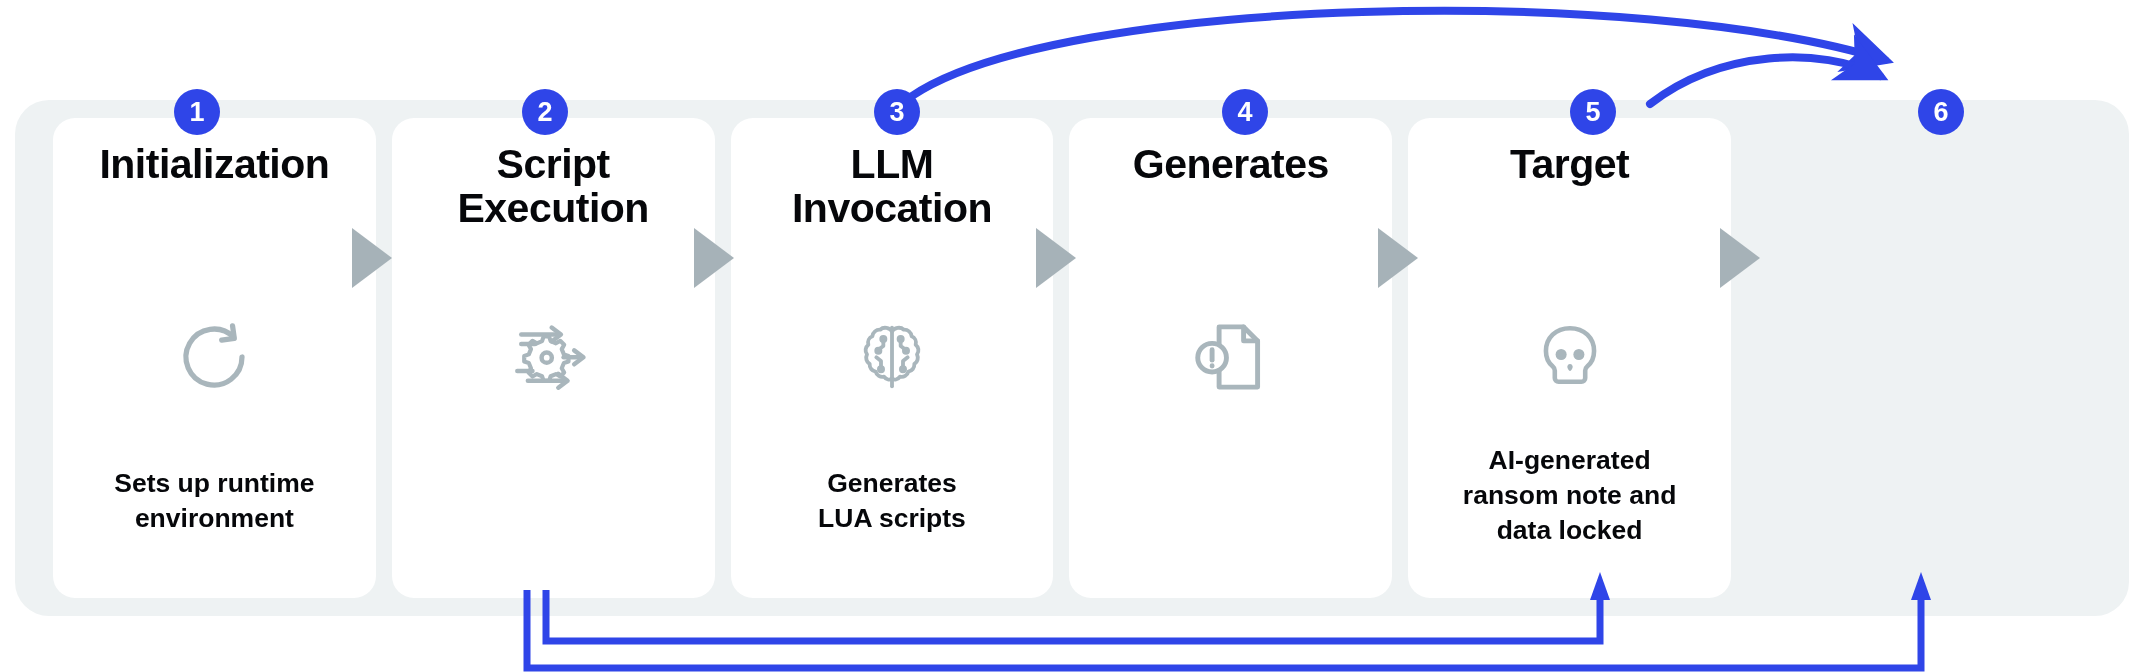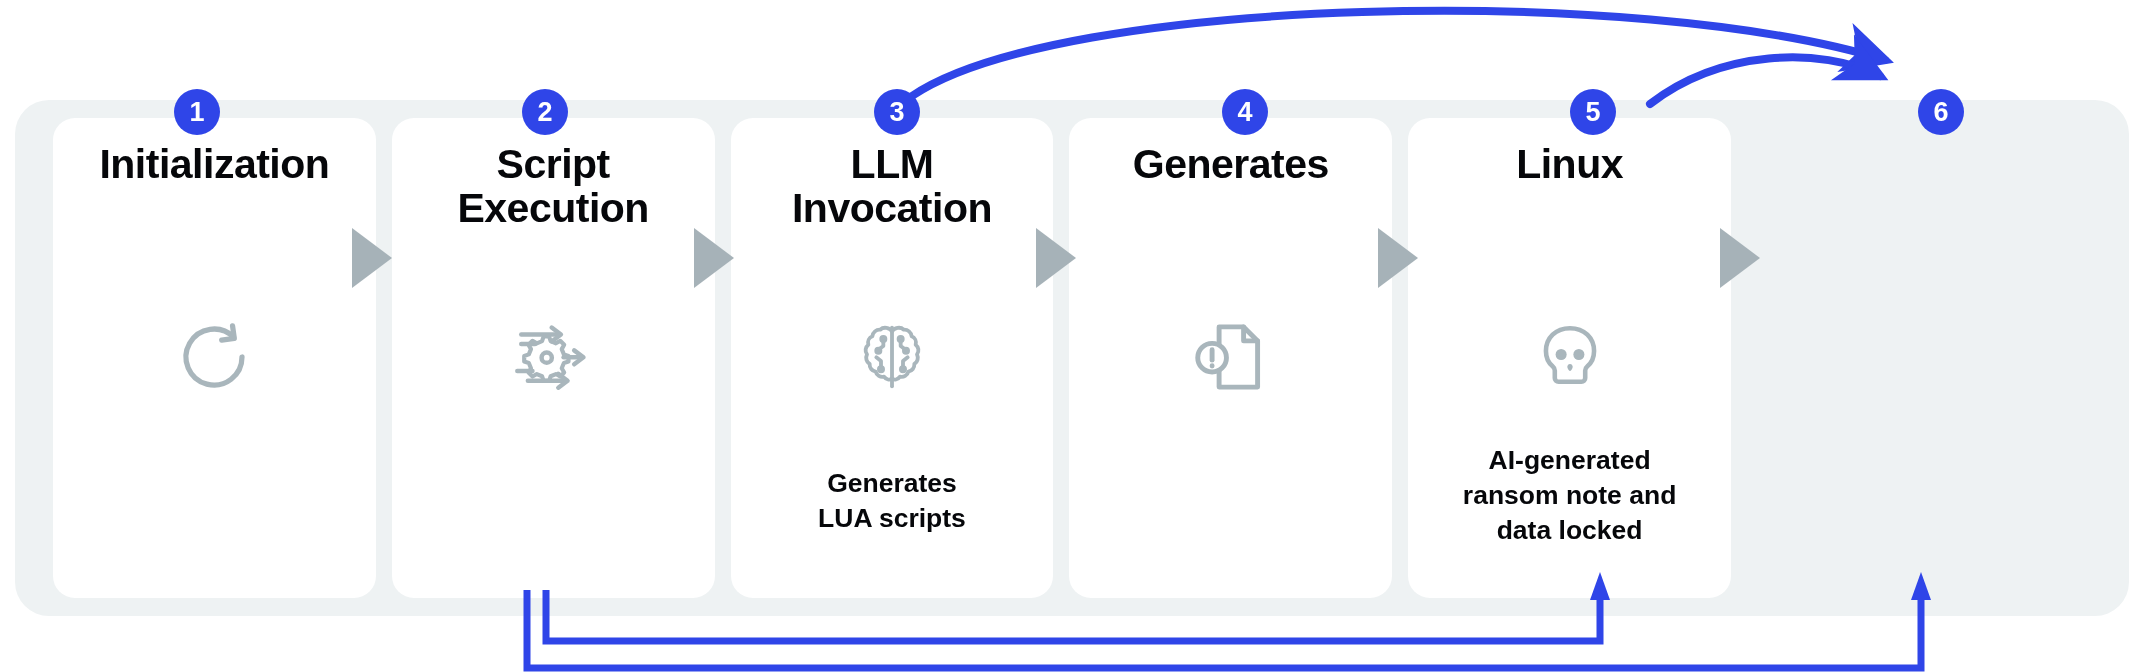--- a/index.html
+++ b/index.html
@@ -150,20 +150,22 @@
   <div id="cards">
 
     <div class="card" data-idx="0">
       <div class="card-title">Initialization</div>
       <div class="card-icon">
         <svg width="84" height="84" viewBox="0 0 24 24" fill="none" stroke="#a9b6bc" stroke-width="1.5" stroke-linecap="round" stroke-linejoin="round">
           <path d="M20 12a8 8 0 1 1-2.4-5.7"></path>
           <polyline points="17.3,3.1 17.8,6.7 14.2,7.2"></polyline>
         </svg>
       </div>
+      <div class="card-desc">Sets up runtime
+environment</div>
     </div>
 
     <div class="card" data-idx="2">
       <div class="card-title">Script
 Execution</div>
       <div class="card-icon">
         <svg width="86" height="80" viewBox="0 0 26 24" fill="none" stroke="#a9b6bc" stroke-width="1.35" stroke-linecap="round" stroke-linejoin="round">
           <path d="M3.4 5.2h11"></path>
           <path d="M12.6 3.1 L15.4 5.2 L12.6 7.3"></path>
           <path d="M3.4 8.1h4.2"></path>
@@ -211,21 +213,21 @@
           <path d="M15.6 3.4v4.0h4.0"></path>
           <circle cx="6.6" cy="12.2" r="4.1" fill="#ffffff"></circle>
           <path d="M6.6 9.9v3.0"></path>
           <path d="M6.6 14.5v.05"></path>
         </svg>
       </div>
     </div>
 
 
     <div class="card" data-idx="5">
-      <div class="card-title">Linux</div>
+      <div class="card-title">Target</div>
       <div class="card-icon">
         <svg width="76" height="76" viewBox="0 0 24 24" fill="none" stroke="#a9b6bc" stroke-width="1.45" stroke-linecap="round" stroke-linejoin="round">
           <path d="M12 2.9c-4.5 0-7.6 3.1-7.6 7.2 0 2.4 1 3.9 2.1 4.8.5.4.7.8.7 1.4v2.3c0 .7.5 1.2 1.2 1.2h7.2c.7 0 1.2-.5 1.2-1.2v-2.3c0-.6.2-1 .7-1.4 1.1-.9 2.1-2.4 2.1-4.8 0-4.1-3.1-7.2-7.6-7.2z"></path>
           <circle cx="9.2" cy="11.2" r="1.75" fill="#a9b6bc" stroke="none"></circle>
           <circle cx="14.8" cy="11.2" r="1.75" fill="#a9b6bc" stroke="none"></circle>
           <path d="M12 14.2c-.6 0-1 .6-.8 1.2.2.5.5 1.0.8 1.0s.6-.5.8-1.0c.2-.6-.2-1.2-.8-1.2z" fill="#a9b6bc" stroke="none"></path>
         </svg>
       </div>
       <div class="card-desc">AI-generated
 ransom note and

